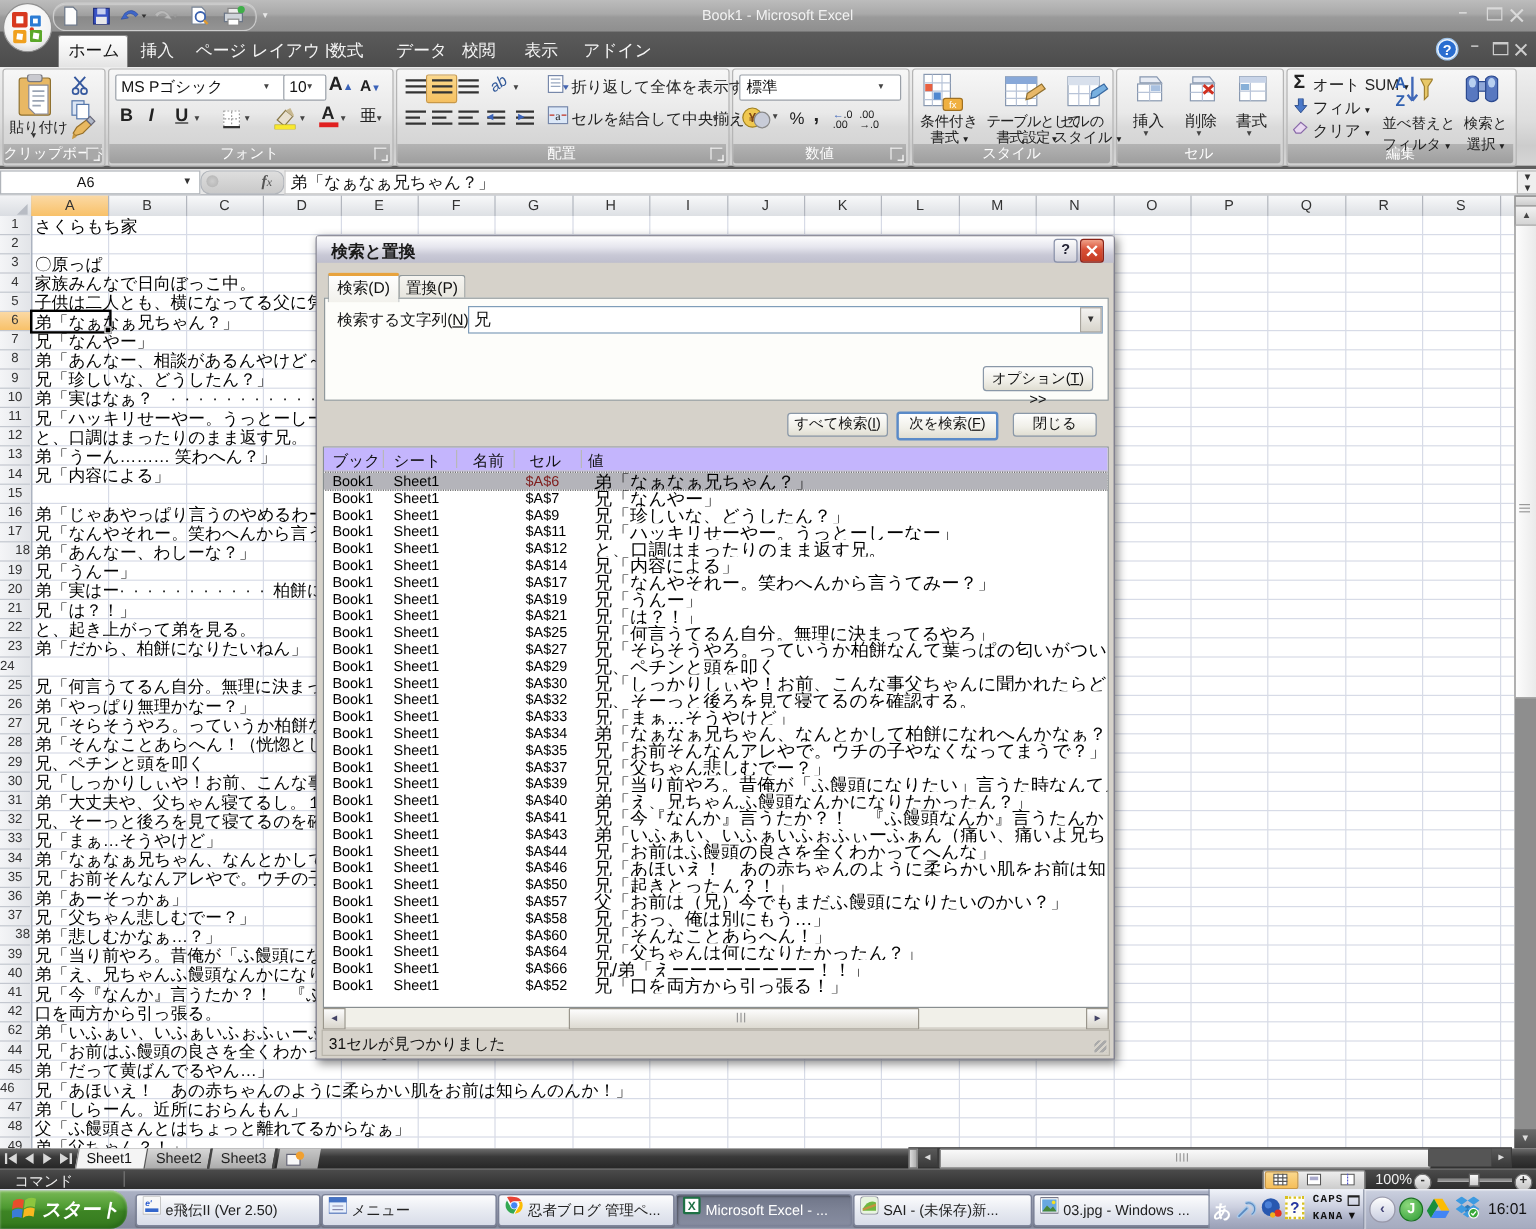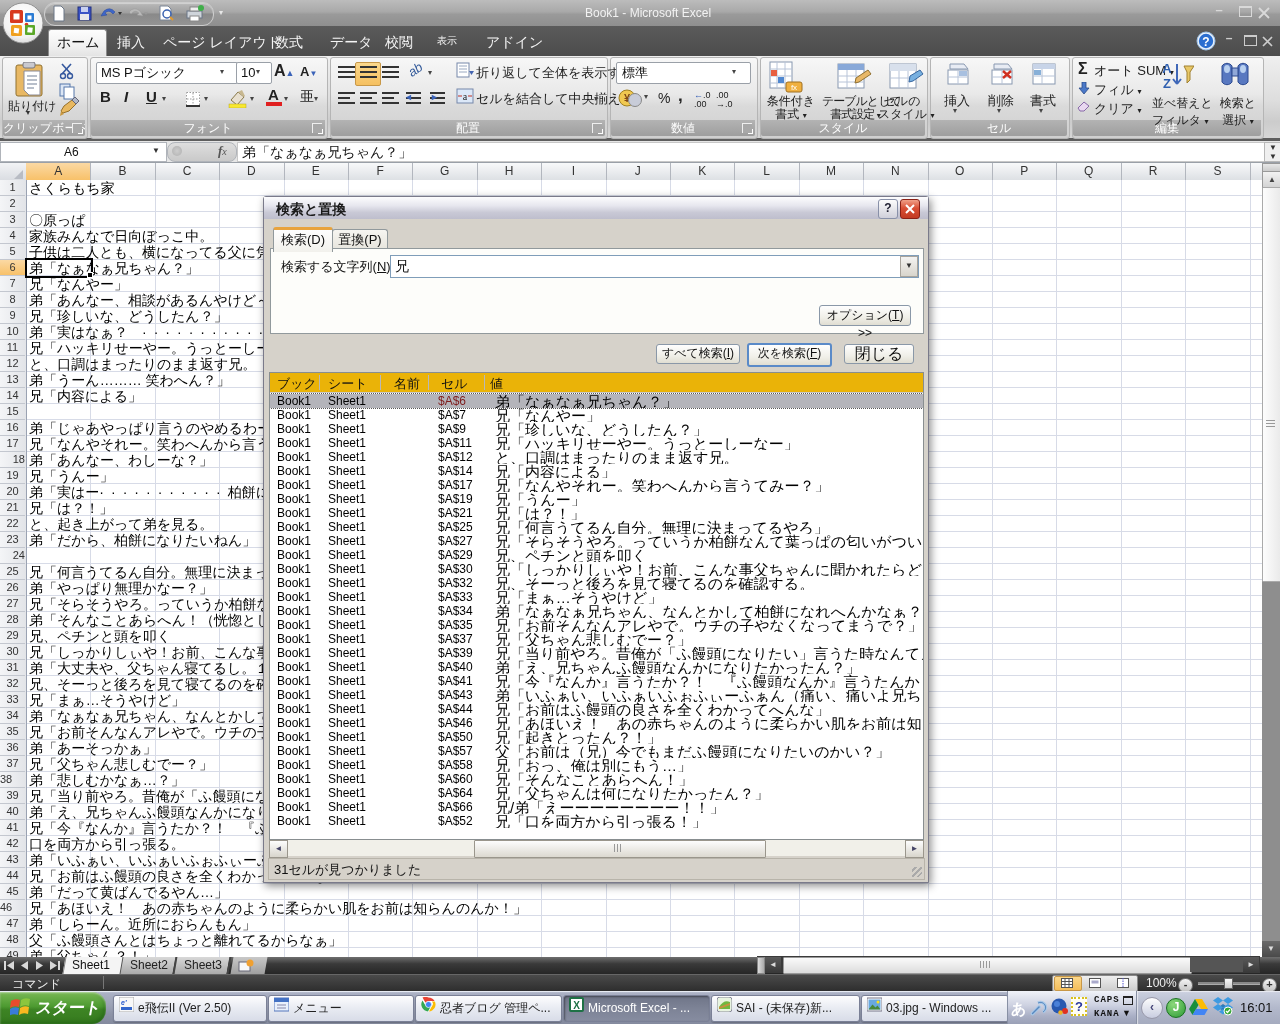--- a/index.html
+++ b/index.html
@@ -67,21 +67,21 @@
  </g>
 </svg>
 
 <div class="ab" style="left:48px;top:29px;width:57px;height:27px;background:linear-gradient(#fdfdfd,#f0f0f0 60%,#e2e2e2);border-radius:3px 3px 0 0;border:1px solid #8a8a8a;border-bottom:none"></div>
 <div class="tx" style="left:57px;top:34px;font-size:14px;color:#111">ホーム</div>
 <div class="tx" style="left:117px;top:34px;font-size:14px;color:#f5f5f5">挿入</div>
 <div class="tx" style="left:163px;top:34px;font-size:14px;color:#f5f5f5">ページ レイアウト</div>
 <div class="tx" style="left:275px;top:34px;font-size:14px;color:#f5f5f5">数式</div>
 <div class="tx" style="left:330px;top:34px;font-size:14px;color:#f5f5f5">データ</div>
 <div class="tx" style="left:385px;top:34px;font-size:14px;color:#f5f5f5">校閲</div>
-<div class="tx" style="left:437px;top:34px;font-size:10px;color:#f5f5f5">表示</div>
+<div class="tx" style="left:437px;top:34px;font-size:14px;color:#f5f5f5">表示</div>
 <div class="tx" style="left:486px;top:34px;font-size:14px;color:#f5f5f5">アドイン</div>
 
 <svg class="ab" style="left:1196px;top:31px" width="20" height="20" viewBox="0 0 20 20">
  <circle cx="10" cy="10" r="9" fill="#e9f2fc" stroke="#9ec2e8"></circle>
  <circle cx="10" cy="10" r="7.2" fill="#2a6ed0"></circle>
  <text x="10" y="14.5" font-size="12" font-weight="bold" fill="#fff" text-anchor="middle" font-family="Liberation Sans">?</text>
 </svg>
 <div class="tx" style="left:1222px;top:31px;width:14px;text-align:center;font-size:12px;color:#ccc;font-weight:bold">–</div>
 <div class="tx" style="left:1244px;top:35px;width:11px;height:8px;border:1px solid #ccc;border-top:2px solid #ccc"></div>
 <svg class="ab" style="left:1262px;top:36px" width="11" height="11" viewBox="0 0 11 11">
@@ -483,40 +483,40 @@
     <div style="position:absolute;left:0;top:208px;width:25px;height:15px;border-bottom:1px solid #c3c7cf;text-align:center;font-size:11px;color:#333;line-height:15px">14</div>
     <div style="position:absolute;left:0;top:224px;width:25px;height:15px;border-bottom:1px solid #c3c7cf;text-align:center;font-size:11px;color:#333;line-height:15px">15</div>
     <div style="position:absolute;left:0;top:240px;width:25px;height:15px;border-bottom:1px solid #c3c7cf;text-align:center;font-size:11px;color:#333;line-height:15px">16</div>
     <div style="position:absolute;left:0;top:256px;width:25px;height:15px;border-bottom:1px solid #c3c7cf;text-align:center;font-size:11px;color:#333;line-height:15px">17</div>
     <div style="position:absolute;left:0;top:272px;width:25px;height:15px;border-bottom:1px solid #c3c7cf;text-align:right;font-size:11px;color:#333;line-height:15px">18</div>
     <div style="position:absolute;left:0;top:288px;width:25px;height:15px;border-bottom:1px solid #c3c7cf;text-align:center;font-size:11px;color:#333;line-height:15px">19</div>
     <div style="position:absolute;left:0;top:304px;width:25px;height:15px;border-bottom:1px solid #c3c7cf;text-align:center;font-size:11px;color:#333;line-height:15px">20</div>
     <div style="position:absolute;left:0;top:320px;width:25px;height:15px;border-bottom:1px solid #c3c7cf;text-align:center;font-size:11px;color:#333;line-height:15px">21</div>
     <div style="position:absolute;left:0;top:336px;width:25px;height:15px;border-bottom:1px solid #c3c7cf;text-align:center;font-size:11px;color:#333;line-height:15px">22</div>
     <div style="position:absolute;left:0;top:352px;width:25px;height:15px;border-bottom:1px solid #c3c7cf;text-align:center;font-size:11px;color:#333;line-height:15px">23</div>
-    <div style="position:absolute;left:0;top:368px;width:25px;height:15px;border-bottom:1px solid #c3c7cf;text-align:right;font-size:11px;color:#333;line-height:15px">24</div>
+    <div style="position:absolute;left:0;top:368px;width:25px;height:15px;border-bottom:1px solid #c3c7cf;text-align:left;font-size:11px;color:#333;line-height:15px">24</div>
     <div style="position:absolute;left:0;top:384px;width:25px;height:15px;border-bottom:1px solid #c3c7cf;text-align:center;font-size:11px;color:#333;line-height:15px">25</div>
     <div style="position:absolute;left:0;top:400px;width:25px;height:15px;border-bottom:1px solid #c3c7cf;text-align:center;font-size:11px;color:#333;line-height:15px">26</div>
     <div style="position:absolute;left:0;top:416px;width:25px;height:15px;border-bottom:1px solid #c3c7cf;text-align:center;font-size:11px;color:#333;line-height:15px">27</div>
     <div style="position:absolute;left:0;top:432px;width:25px;height:15px;border-bottom:1px solid #c3c7cf;text-align:center;font-size:11px;color:#333;line-height:15px">28</div>
     <div style="position:absolute;left:0;top:448px;width:25px;height:15px;border-bottom:1px solid #c3c7cf;text-align:center;font-size:11px;color:#333;line-height:15px">29</div>
     <div style="position:absolute;left:0;top:464px;width:25px;height:15px;border-bottom:1px solid #c3c7cf;text-align:center;font-size:11px;color:#333;line-height:15px">30</div>
     <div style="position:absolute;left:0;top:480px;width:25px;height:15px;border-bottom:1px solid #c3c7cf;text-align:center;font-size:11px;color:#333;line-height:15px">31</div>
     <div style="position:absolute;left:0;top:496px;width:25px;height:15px;border-bottom:1px solid #c3c7cf;text-align:center;font-size:11px;color:#333;line-height:15px">32</div>
     <div style="position:absolute;left:0;top:512px;width:25px;height:15px;border-bottom:1px solid #c3c7cf;text-align:center;font-size:11px;color:#333;line-height:15px">33</div>
     <div style="position:absolute;left:0;top:528px;width:25px;height:15px;border-bottom:1px solid #c3c7cf;text-align:center;font-size:11px;color:#333;line-height:15px">34</div>
     <div style="position:absolute;left:0;top:544px;width:25px;height:15px;border-bottom:1px solid #c3c7cf;text-align:center;font-size:11px;color:#333;line-height:15px">35</div>
     <div style="position:absolute;left:0;top:560px;width:25px;height:15px;border-bottom:1px solid #c3c7cf;text-align:center;font-size:11px;color:#333;line-height:15px">36</div>
     <div style="position:absolute;left:0;top:576px;width:25px;height:15px;border-bottom:1px solid #c3c7cf;text-align:center;font-size:11px;color:#333;line-height:15px">37</div>
-    <div style="position:absolute;left:0;top:592px;width:25px;height:15px;border-bottom:1px solid #c3c7cf;text-align:left;font-size:11px;color:#333;line-height:15px">38</div>
+    <div style="position:absolute;left:0;top:592px;width:25px;height:15px;border-bottom:1px solid #c3c7cf;text-align:right;font-size:11px;color:#333;line-height:15px">38</div>
     <div style="position:absolute;left:0;top:608px;width:25px;height:15px;border-bottom:1px solid #c3c7cf;text-align:center;font-size:11px;color:#333;line-height:15px">39</div>
     <div style="position:absolute;left:0;top:624px;width:25px;height:15px;border-bottom:1px solid #c3c7cf;text-align:center;font-size:11px;color:#333;line-height:15px">40</div>
     <div style="position:absolute;left:0;top:640px;width:25px;height:15px;border-bottom:1px solid #c3c7cf;text-align:center;font-size:11px;color:#333;line-height:15px">41</div>
     <div style="position:absolute;left:0;top:656px;width:25px;height:15px;border-bottom:1px solid #c3c7cf;text-align:center;font-size:11px;color:#333;line-height:15px">42</div>
-    <div style="position:absolute;left:0;top:672px;width:25px;height:15px;border-bottom:1px solid #c3c7cf;text-align:center;font-size:11px;color:#333;line-height:15px">43</div>
+    <div style="position:absolute;left:0;top:672px;width:25px;height:15px;border-bottom:1px solid #c3c7cf;text-align:center;font-size:11px;color:#333;line-height:15px">62</div>
     <div style="position:absolute;left:0;top:688px;width:25px;height:15px;border-bottom:1px solid #c3c7cf;text-align:center;font-size:11px;color:#333;line-height:15px">44</div>
     <div style="position:absolute;left:0;top:704px;width:25px;height:15px;border-bottom:1px solid #c3c7cf;text-align:center;font-size:11px;color:#333;line-height:15px">45</div>
     <div style="position:absolute;left:0;top:720px;width:48px;height:15px;border-bottom:1px solid #c3c7cf;font-size:11px;color:#333;line-height:15px">46</div>
     <div style="position:absolute;left:0;top:736px;width:25px;height:15px;border-bottom:1px solid #c3c7cf;text-align:center;font-size:11px;color:#333;line-height:15px">47</div>
     <div style="position:absolute;left:0;top:752px;width:25px;height:15px;border-bottom:1px solid #c3c7cf;text-align:center;font-size:11px;color:#333;line-height:15px">48</div>
     <div style="position:absolute;left:0;top:768px;width:25px;height:15px;border-bottom:1px solid #c3c7cf;text-align:center;font-size:11px;color:#333;line-height:15px">49</div>
   </div>
 <div class="ab" style="left:0;top:180px;width:1262px;height:777px;overflow:hidden">
     <div style="position:absolute;left:29px;top:1px;height:15px;font-size:14px;line-height:15px;color:#000;white-space:nowrap">さくらもち家</div>
     <div style="position:absolute;left:29px;top:33px;height:15px;font-size:14px;line-height:15px;color:#000;white-space:nowrap">〇原っぱ</div>
@@ -650,23 +650,23 @@
 
  <div class="ab" style="left:6px;top:51px;width:652px;height:84px;background:#fdfdfa;border:1px solid #91999c;z-index:2"></div>
  <div class="tx" style="left:17px;top:61px;font-size:13px;color:#111;z-index:3">検索する文字列(<u>N</u>):</div>
  <div class="ab" style="left:126px;top:58px;width:527px;height:21px;background:#fff;border:1px solid #7f9db9;z-index:3"></div>
  <div class="tx" style="left:131px;top:61px;font-size:14px;color:#111;z-index:4">兄</div>
  <div class="ab" style="left:636px;top:59px;width:16px;height:19px;background:linear-gradient(#f4f3f1,#d8d5cc);border:1px solid #a8a49c;text-align:center;font-size:8px;color:#333;line-height:18px;z-index:4">▼</div>
  <div class="ab" style="left:555px;top:108px;width:90px;height:19px;background:linear-gradient(#fefefe,#f0efe8 60%,#e0ded2);border:1px solid #8a98a8;border-radius:3px;text-align:center;font-size:12px;color:#111;line-height:18px;z-index:3">オプション(<u>T</u>) &gt;&gt;</div>
 
  <div class="ab" style="left:392px;top:147px;width:82px;height:18px;background:linear-gradient(#fefefe,#f0efe8 60%,#e0ded2);border:1px solid #8a98a8;border-radius:3px;text-align:center;font-size:12px;color:#111;line-height:17px">すべて検索(<u>I</u>)</div>
  <div class="ab" style="left:483px;top:146px;width:81px;height:20px;background:linear-gradient(#fefefe,#f0efe8 60%,#e0ded2);border:2px solid #5a8ac8;border-radius:3px;text-align:center;font-size:12px;color:#111;line-height:16px">次を検索(<u>F</u>)</div>
- <div class="ab" style="left:580px;top:147px;width:68px;height:18px;background:linear-gradient(#fefefe,#f0efe8 60%,#e0ded2);border:1px solid #8a98a8;border-radius:3px;text-align:center;font-size:16px;color:#111;line-height:17px">閉じる</div>
+ <div class="ab" style="left:580px;top:147px;width:68px;height:18px;background:linear-gradient(#fefefe,#f0efe8 60%,#e0ded2);border:1px solid #8a98a8;border-radius:3px;text-align:center;font-size:12px;color:#111;line-height:17px">閉じる</div>
 <div class="ab" style="left:5px;top:175px;width:653px;height:466px;background:#fff;border:1px solid #888e90;overflow:hidden;font-size:12px">
-      <div class="ab" style="left:0;top:0;width:653px;height:19px;background:#eab308;border-bottom:1px solid #c8c8c8">
+      <div class="ab" style="left:0;top:0;width:653px;height:19px;background:#c4b5fd;border-bottom:1px solid #c8c8c8">
 <span class="tx" style="left:7px;top:2px;font-size:13px;color:#111">ブック</span>
 <span class="tx" style="left:58px;top:2px;font-size:13px;color:#111">シート</span>
 <span class="tx" style="left:124px;top:2px;font-size:13px;color:#111">名前</span>
 <span class="tx" style="left:171px;top:2px;font-size:13px;color:#111">セル</span>
 <span class="tx" style="left:220px;top:2px;font-size:13px;color:#111">値</span>
 <span class="ab" style="left:49px;top:2px;width:1px;height:15px;background:#b8b8b8"></span>
 <span class="ab" style="left:110px;top:2px;width:1px;height:15px;background:#b8b8b8"></span>
 <span class="ab" style="left:158px;top:2px;width:1px;height:15px;background:#b8b8b8"></span>
 <span class="ab" style="left:214px;top:2px;width:1px;height:15px;background:#b8b8b8"></span>
 </div>

